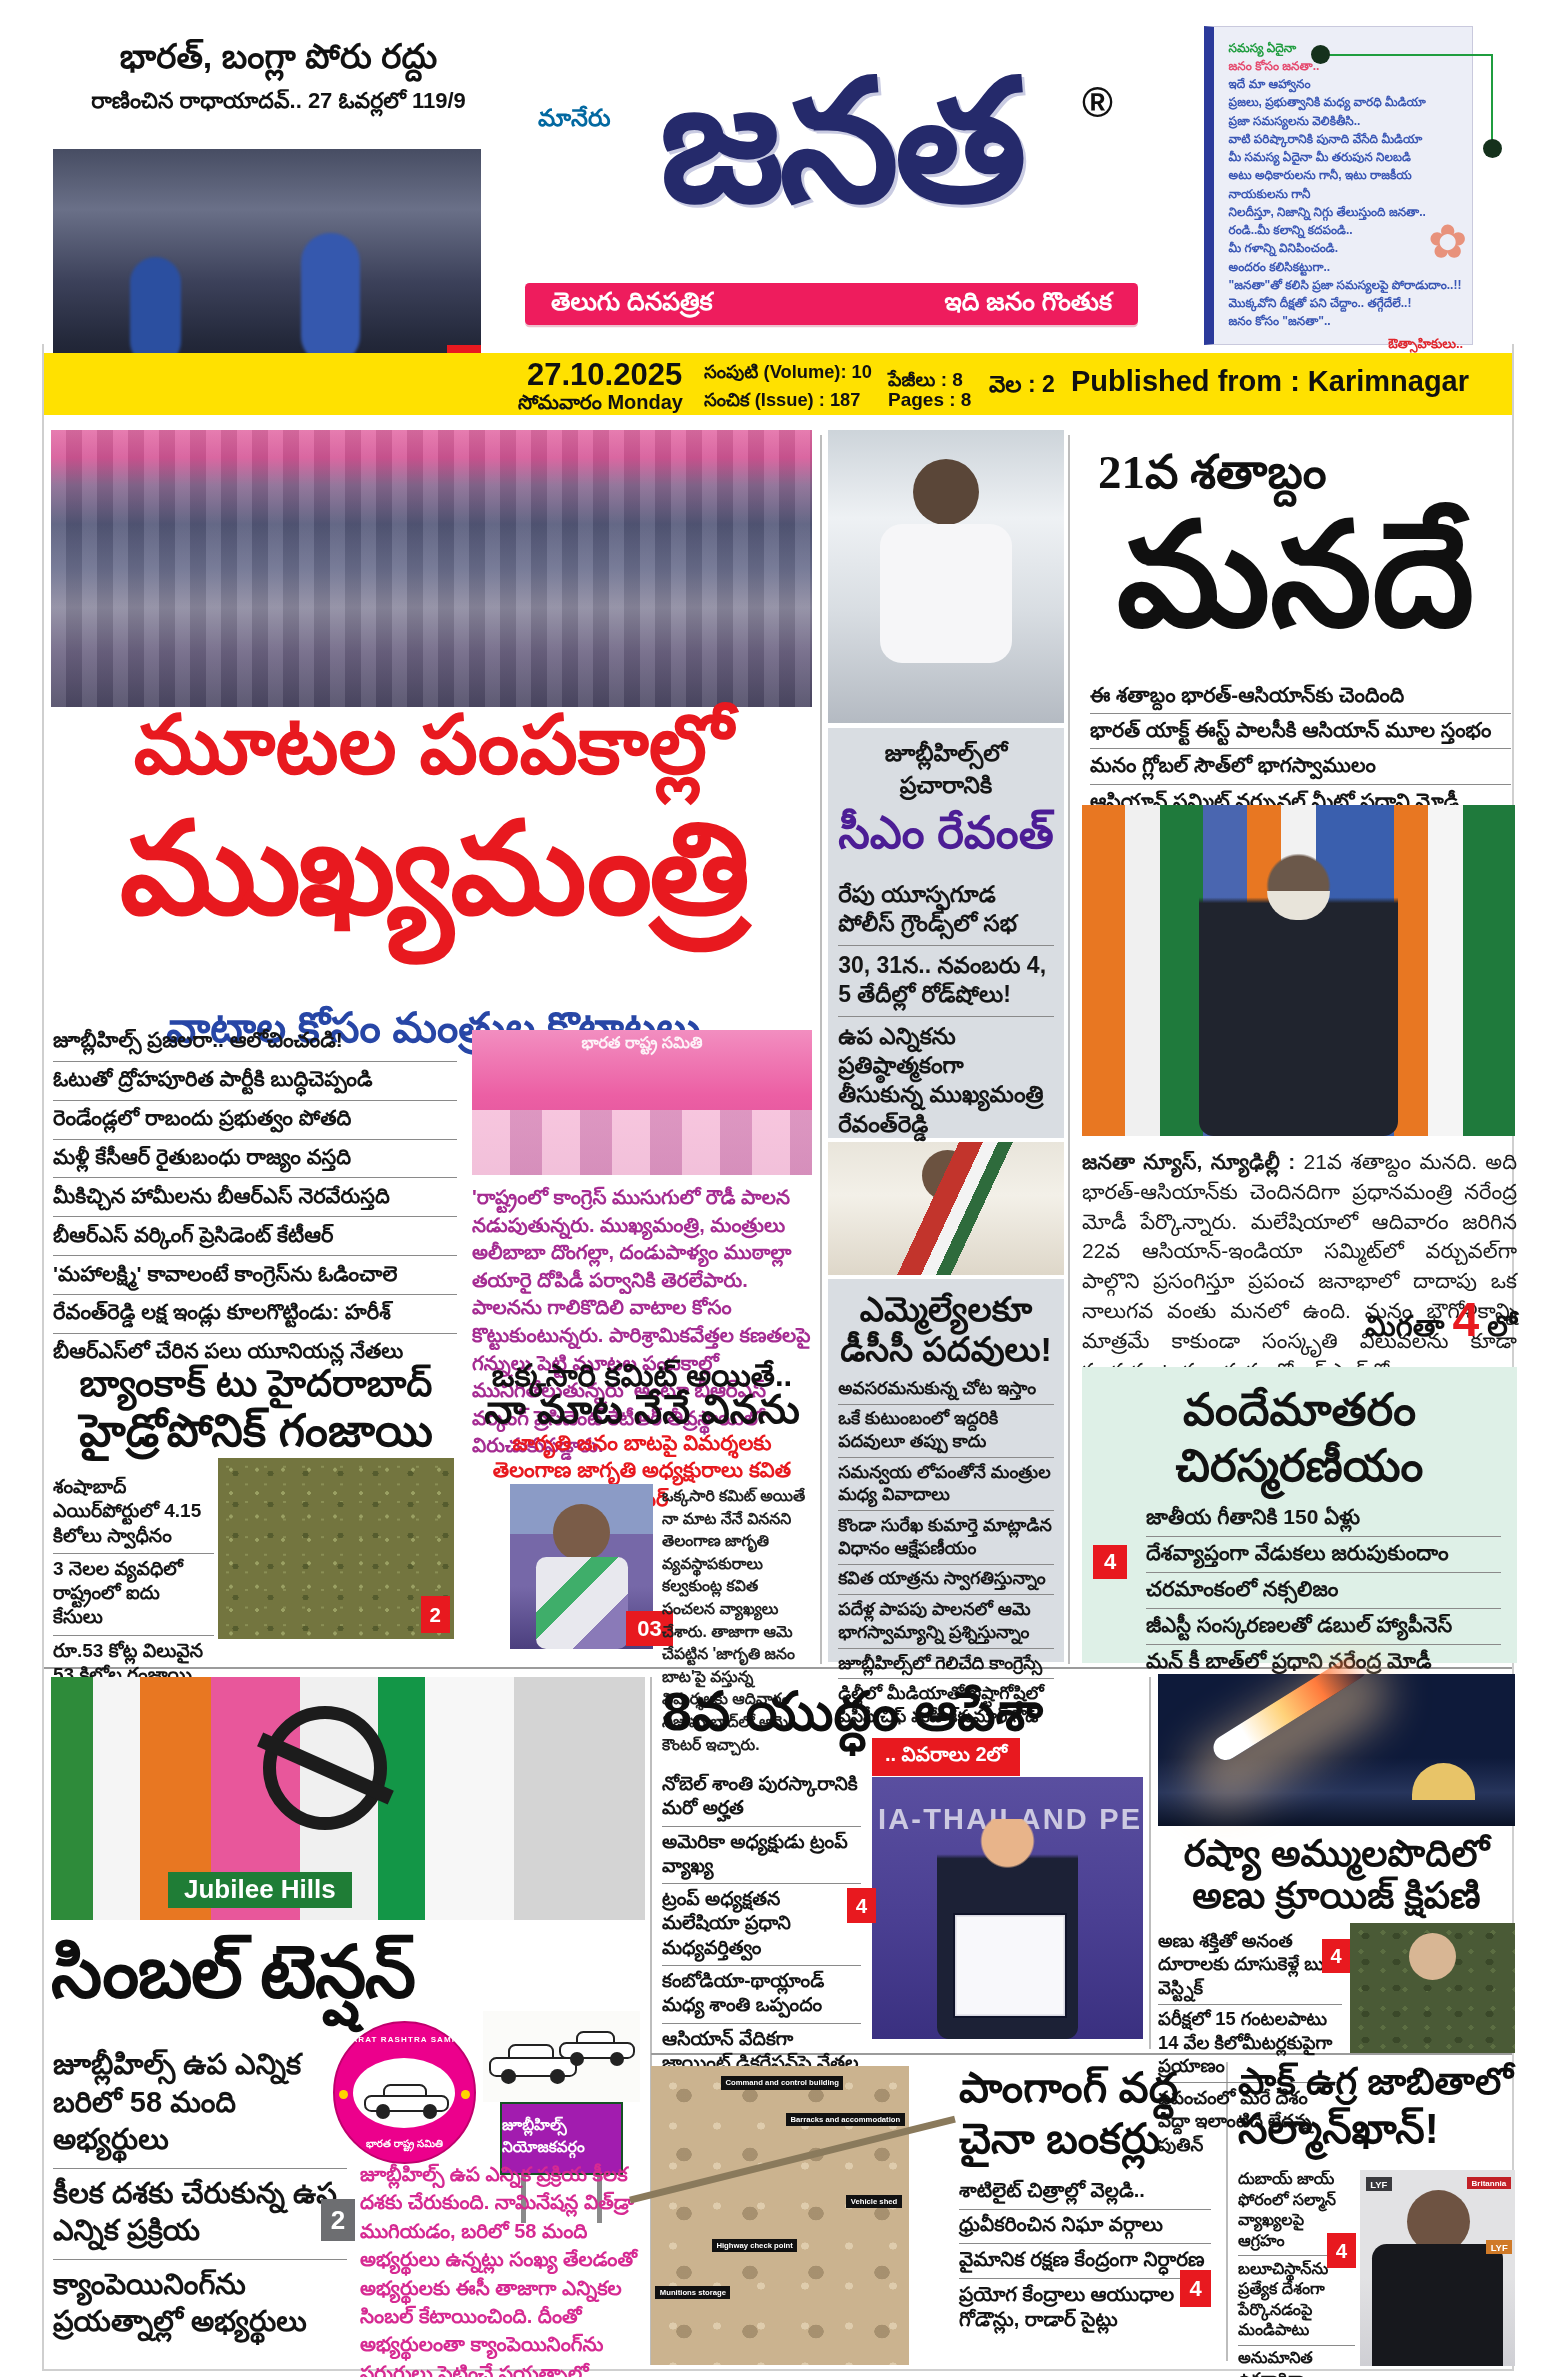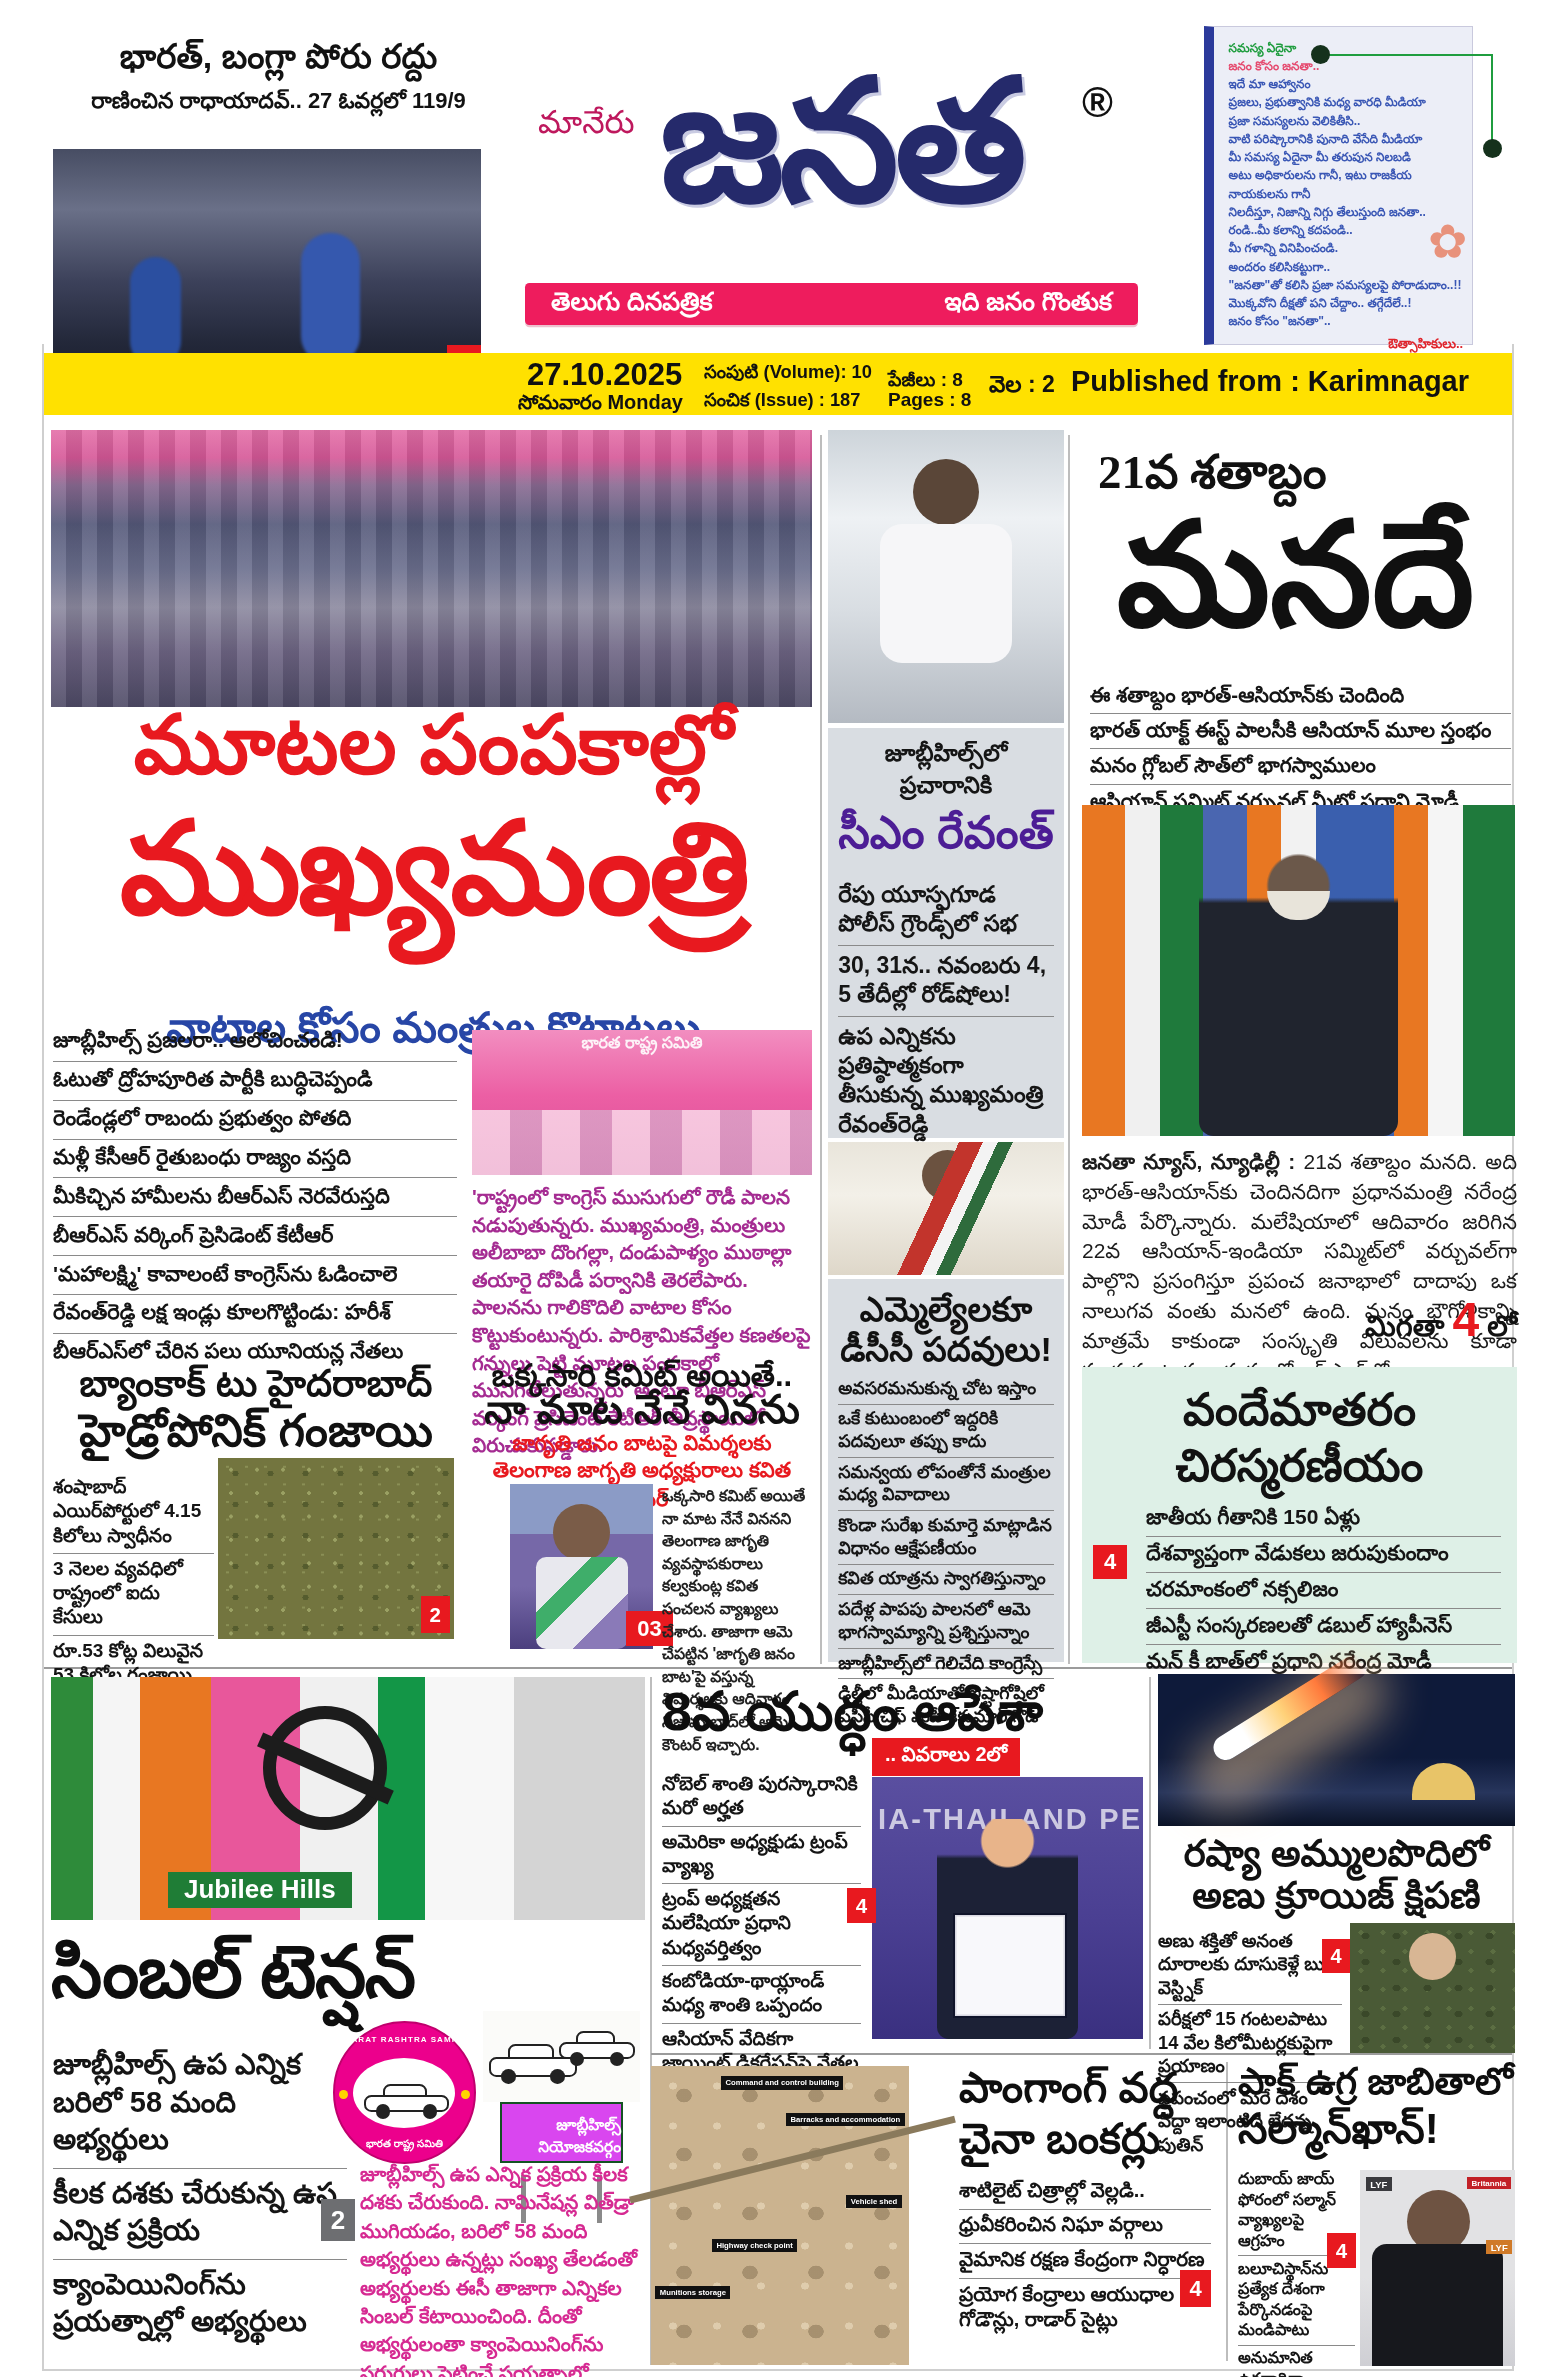--- a/index.html
+++ b/index.html
@@ -18,21 +18,21 @@
   .ck-s { left:59px; top:88px; width:439px; font-size:22px; font-weight:bold; color:#121212; text-align:center; }
   .ck-photo { left:53px; top:149px; width:428px; height:241px;
     background:linear-gradient(180deg,#474d63 0%,#6a7088 25%,#3c415a 55%,#23283a 80%,#161a26 100%); }
   .ck-photo::before { content:""; position:absolute; left:18%; top:45%; width:51px; height:110px; border-radius:26px;
     background:#2b4fa0; filter:blur(1.5px); }
   .ck-photo::after { content:""; position:absolute; left:58%; top:35%; width:59px; height:132px; border-radius:29px;
     background:#3558ae; filter:blur(1.5px); }
   .ck-badge { right:0; bottom:0; width:34px; height:45px; font-size:23.4px; }
 
   
-  .mh-prefix { left:538px; top:104px; font-size:32px; font-weight:normal; color:#be185d; }
+  .mh-prefix { left:538px; top:104px; font-size:24px; font-weight:bold; color:#0369a1; }
   .mh-logo { left:585px; top:35px; width:512px; text-align:center; font-size:170px; line-height:1.25;
     font-weight:bold; color:#252a6b; text-shadow:2.9px 2.9px 0 #c9cbe2; letter-spacing:-4.4px; }
   .mh-reg { left:1082px; top:79px; font-size:42px; font-weight:bold; color:#111; }
   .mh-banner { left:525px; top:283px; width:613px; height:42px; background:#ee1c5d; border-radius:4.4px;
     display:flex; justify-content:space-between; align-items:center; padding:0 26px; color:#fff;
     font-size:25px; font-weight:bold; box-shadow:0 2.2px 0 #b8124643; }
 
   
   .promo { left:1204px; top:26px; width:269px; height:319px; background:#eceef7;
     border:1.5px solid #c9c9dd; border-left:10.2px solid #2b3a9b; padding:11.7px 8.8px 5.9px 14.6px; }
@@ -185,22 +185,22 @@
   .brs-dot { position:absolute; width:8.8px; height:8.8px; border-radius:50%; background:#ffd400; top:67px; }
   .car { position:absolute; }
   .car .body { position:absolute; left:0; bottom:7.3px; width:100%; height:38%; background:#fff; border:2.2px solid #222; border-radius:7.3px; }
   .car .roof { position:absolute; left:22%; bottom:44%; width:52%; height:34%; background:#fff; border:2.2px solid #222; border-radius:7.3px 7.3px 0 0; }
   .car .w1, .car .w2 { position:absolute; bottom:0; width:14.6px; height:14.6px; border-radius:50%; background:#222; }
   .car .w1 { left:14%; } .car .w2 { right:14%; }
   .brs-car { left:29px; top:51px; width:85px; height:45px; }
   .cars-illustration { left:483px; top:2011px; width:157px; height:91px; background:#fbfbf9; }
   .car2 { left:5.9px; top:22px; width:88px; height:51px; }
   .car3 { left:76px; top:10.2px; width:76px; height:45px; }
-  .sign { left:500px; top:2102px; width:123px; height:61px; background:#d946ef; border:2.2px solid #145223;
-    color:#fff; text-align:right; font-weight:bold; font-size:15.4px; padding-top:10.2px; line-height:1.4; }
+  .sign { left:500px; top:2102px; width:123px; height:73px; background:#a21caf; border:2.2px solid #145223;
+    color:#fff; text-align:left; font-weight:bold; font-size:15.4px; padding-top:10.2px; line-height:1.4; }
   .sign-leg { top:2175px; width:5.1px; height:48px; background:#8a8a8a; }
   .leg1 { left:521px; } .leg2 { left:597px; }
   .sy-badge { left:321px; top:2199px; width:34px; height:42px; font-size:26px; }
   .sy-caption { left:360px; top:2160px; width:280px; font-size:20px; font-weight:bold; color:#d62a92; line-height:1.42; }
 
   
   .tr-headline { left:662px; top:1680px; width:479px; font-size:54px; font-weight:bold; color:#0e0e0e; }
   .tr-bullets { left:662px; top:1769px; width:199px; }
   .tr-bullets .bl { font-size:19px; padding:2.9px 0 5.1px; }
   .tr-photo { left:872px; top:1777px; width:271px; height:262px;

